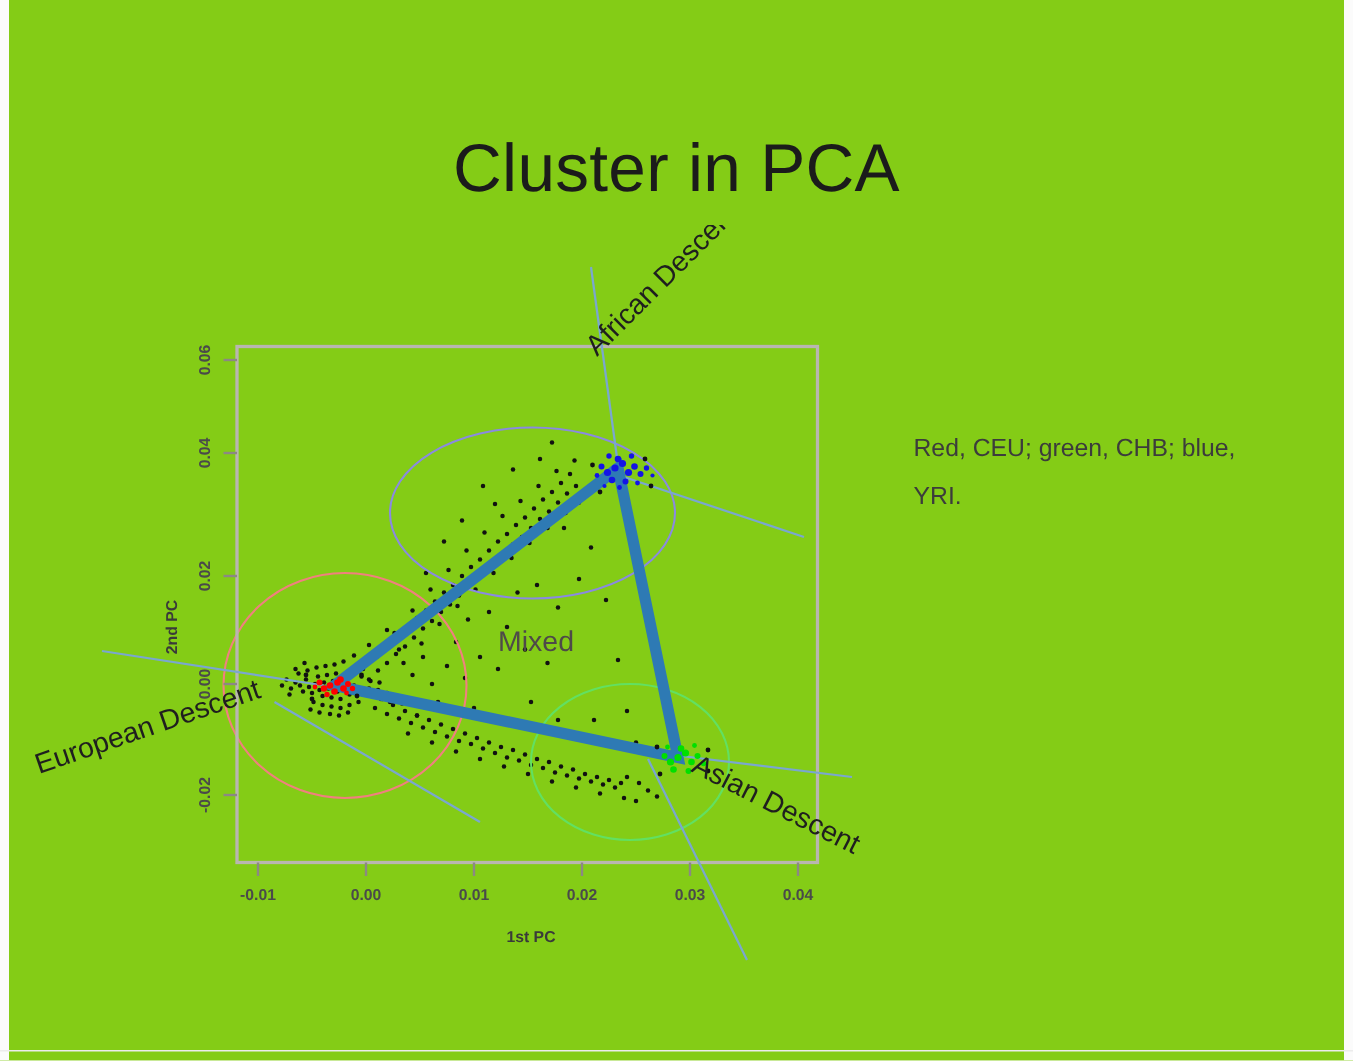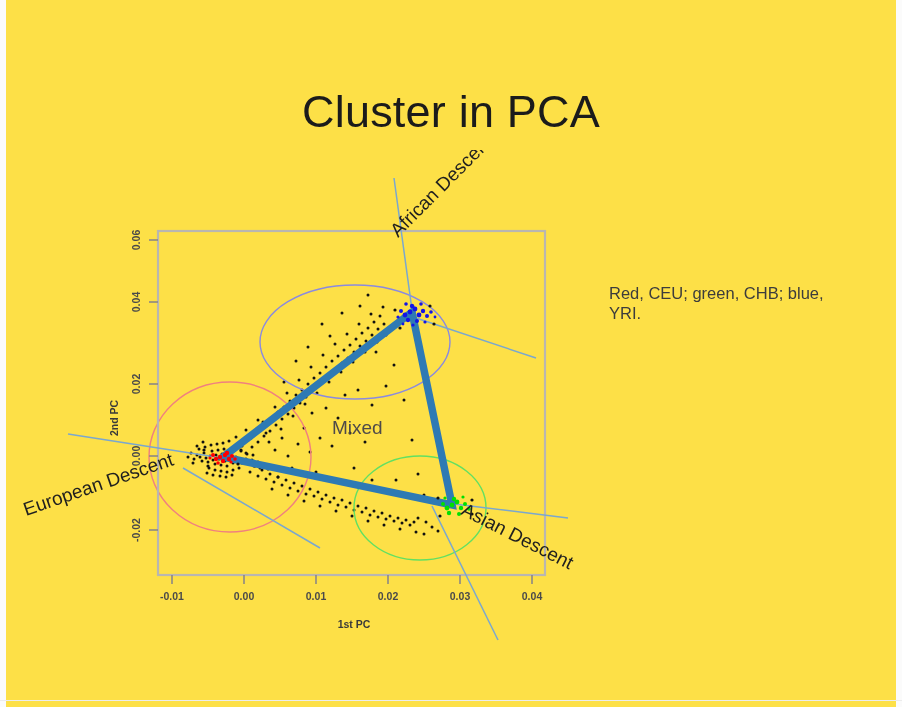--- a/index.html
+++ b/index.html
@@ -8,21 +8,21 @@
     padding: 0;
     background: #ffffff;
   }
   body {
     font-family: "Liberation Sans", sans-serif;
   }
   #slide {
     position: relative;
     width: 902px;
     height: 707px;
-    background: #fde047;
+    background: #84cc16;
     overflow: hidden;
   }
   #slide-edge-left,
   #slide-edge-right {
     position: absolute;
     top: 0;
     width: 6px;
     height: 707px;
     background: #fbfbfb;
   }
@@ -50,21 +50,21 @@
     font-family: "Liberation Sans", sans-serif;
   }
 
   
   #notes {
     position: absolute;
     left: 609px;
     top: 283px;
     width: 215px;
     font-size: 16.5px;
-    line-height: 20px;
+    line-height: 32px;
     color: #3c3c3c;
     font-family: "Liberation Sans", sans-serif;
   }
   #notes .para { margin: 0 0 24px 0; }
   #notes .para:last-child { margin-bottom: 0; }
 
   
   #figure {
     position: absolute;
     left: 20px;

